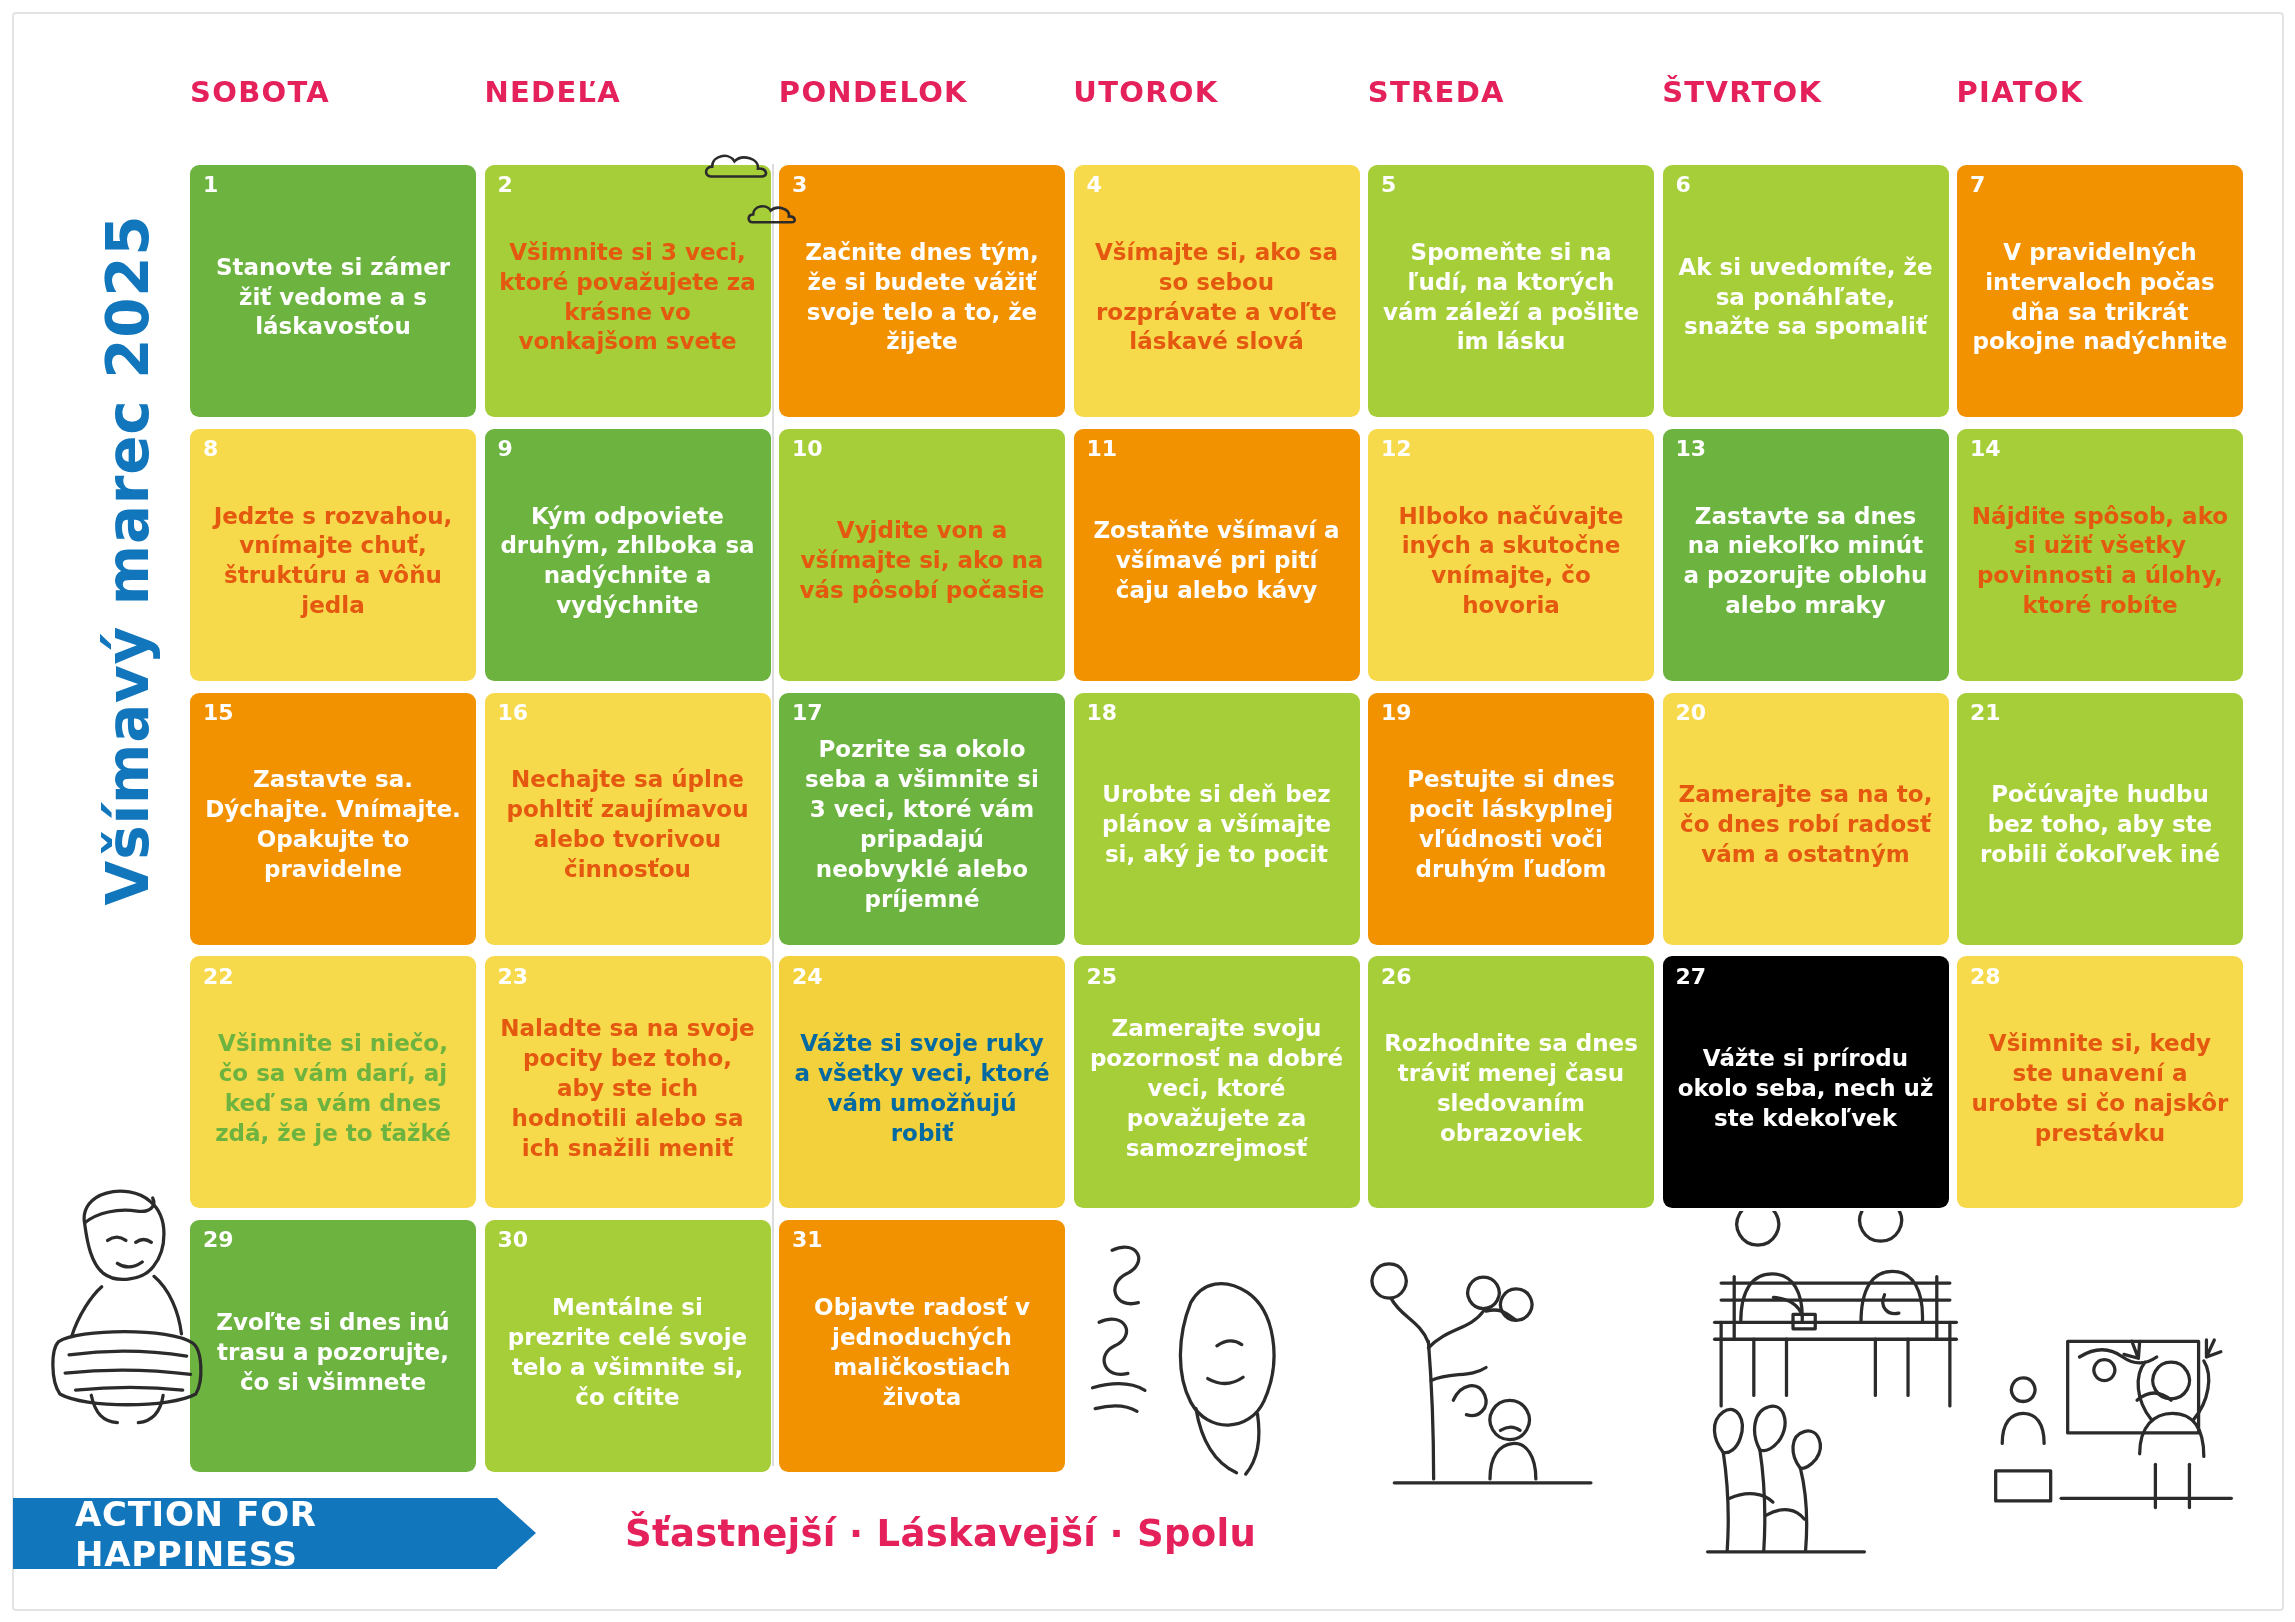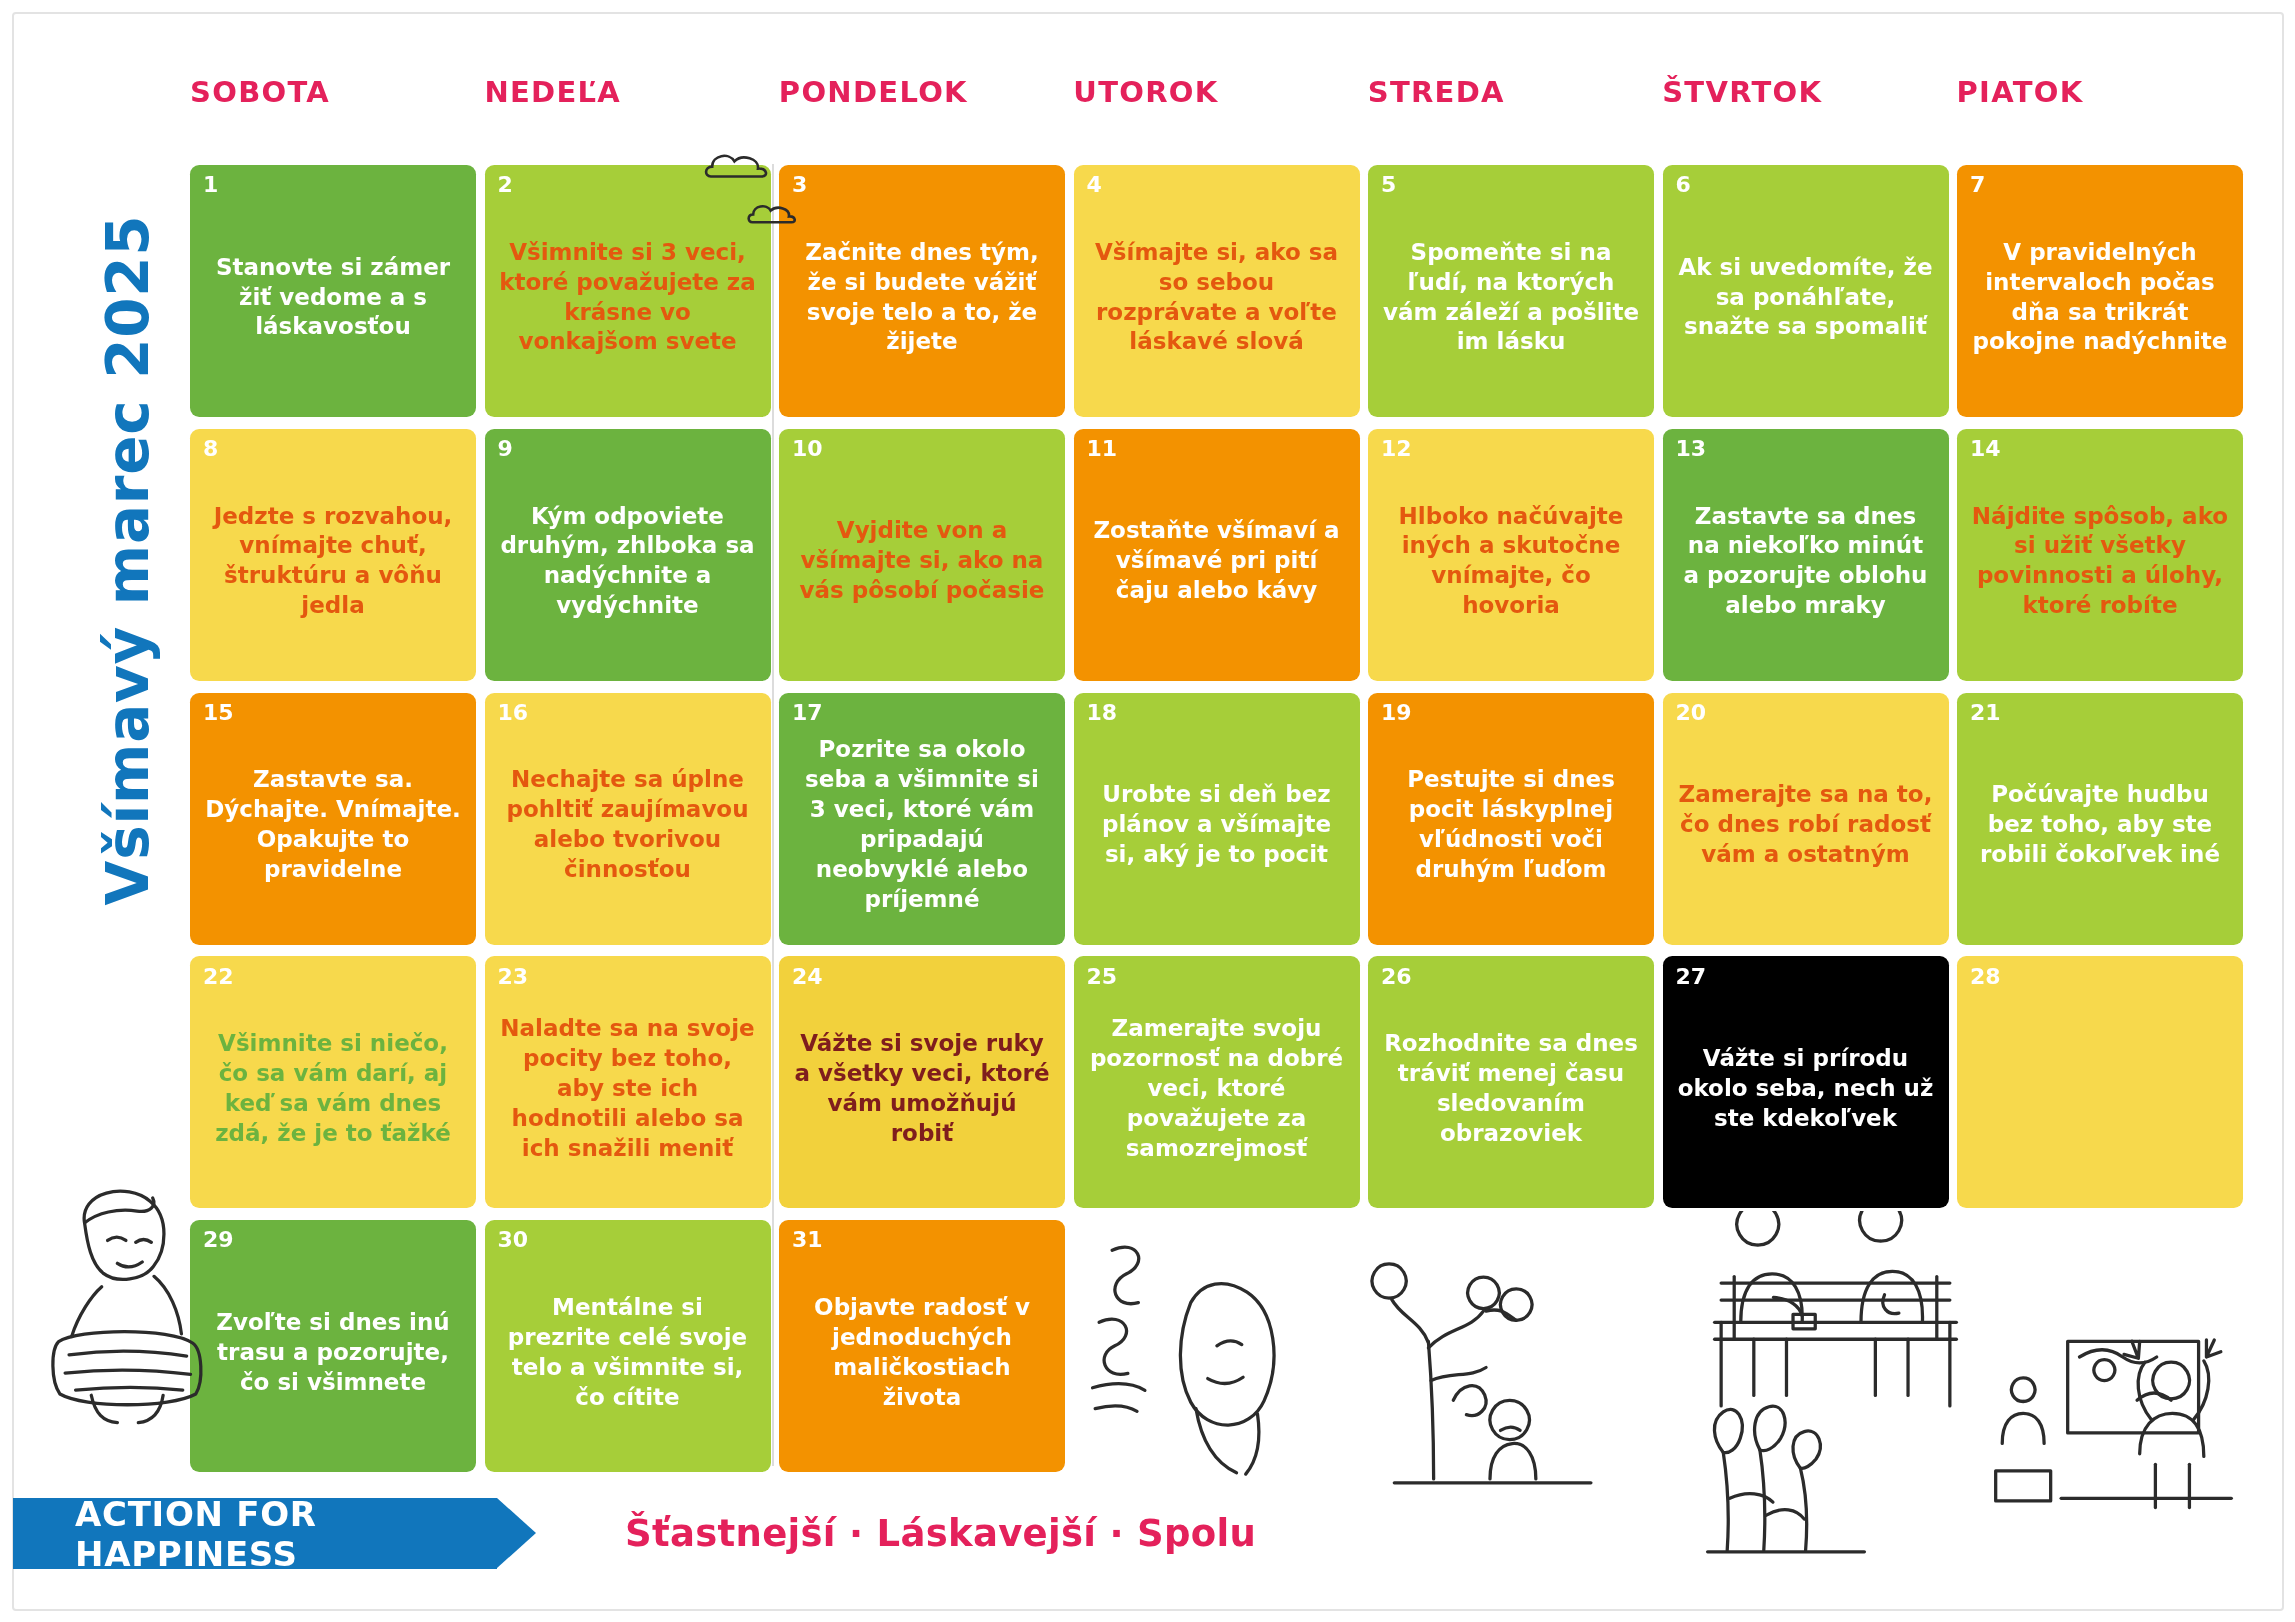--- a/index.html
+++ b/index.html
@@ -124,21 +124,21 @@
   .c-orange   { background:#f39200; }
   .c-orange .num, .c-orange .txt { color:#ffffff; }
   .c-yellow   { background:#f7d94c; }
   .c-yellow .num { color:#ffffff; }
   .c-yellow .txt { color:#e4580f; }
   .c-yellow2  { background:#f7d94c; }
   .c-yellow2 .num { color:#ffffff; }
   .c-yellow2 .txt { color:#6cb33f; }
   .c-yellowg  { background:#f2d13c;align-items:center; }
   .c-yellowg .num { color:#ffffff; }
-  .c-yellowg .txt { color:#7f1d1d; }
+  .c-yellowg .txt { color:#0369a1; }
   .c-darkorange { background:#000000; }
   .c-darkorange .num, .c-darkorange .txt { color:#ffffff; }
 
   
   .sep {
     position: absolute;
     left: 772px;
     top: 164px;
     width: 2px;
     height: 1302px;
@@ -320,20 +320,21 @@
     <div class="cell c-ltgreen">
         <span class="num">26</span>
         <span class="txt">Rozhodnite sa dnes tráviť menej času sledovaním obrazoviek</span>
       </div>
     <div class="cell c-darkorange">
         <span class="num">27</span>
         <span class="txt">Vážte si prírodu okolo seba, nech už ste kdekoľvek</span>
       </div>
     <div class="cell c-yellow">
         <span class="num">28</span>
+        <span class="txt">Všimnite si, kedy ste unavení a urobte si čo najskôr prestávku</span>
       </div>
 
     <div class="cell c-green">
         <span class="num">29</span>
         <span class="txt">Zvoľte si dnes inú trasu a pozorujte, čo si všimnete</span>
       </div>
     <div class="cell c-ltgreen">
         <span class="num">30</span>
         <span class="txt">Mentálne si prezrite celé svoje telo a všimnite si, čo cítite</span>
       </div>

